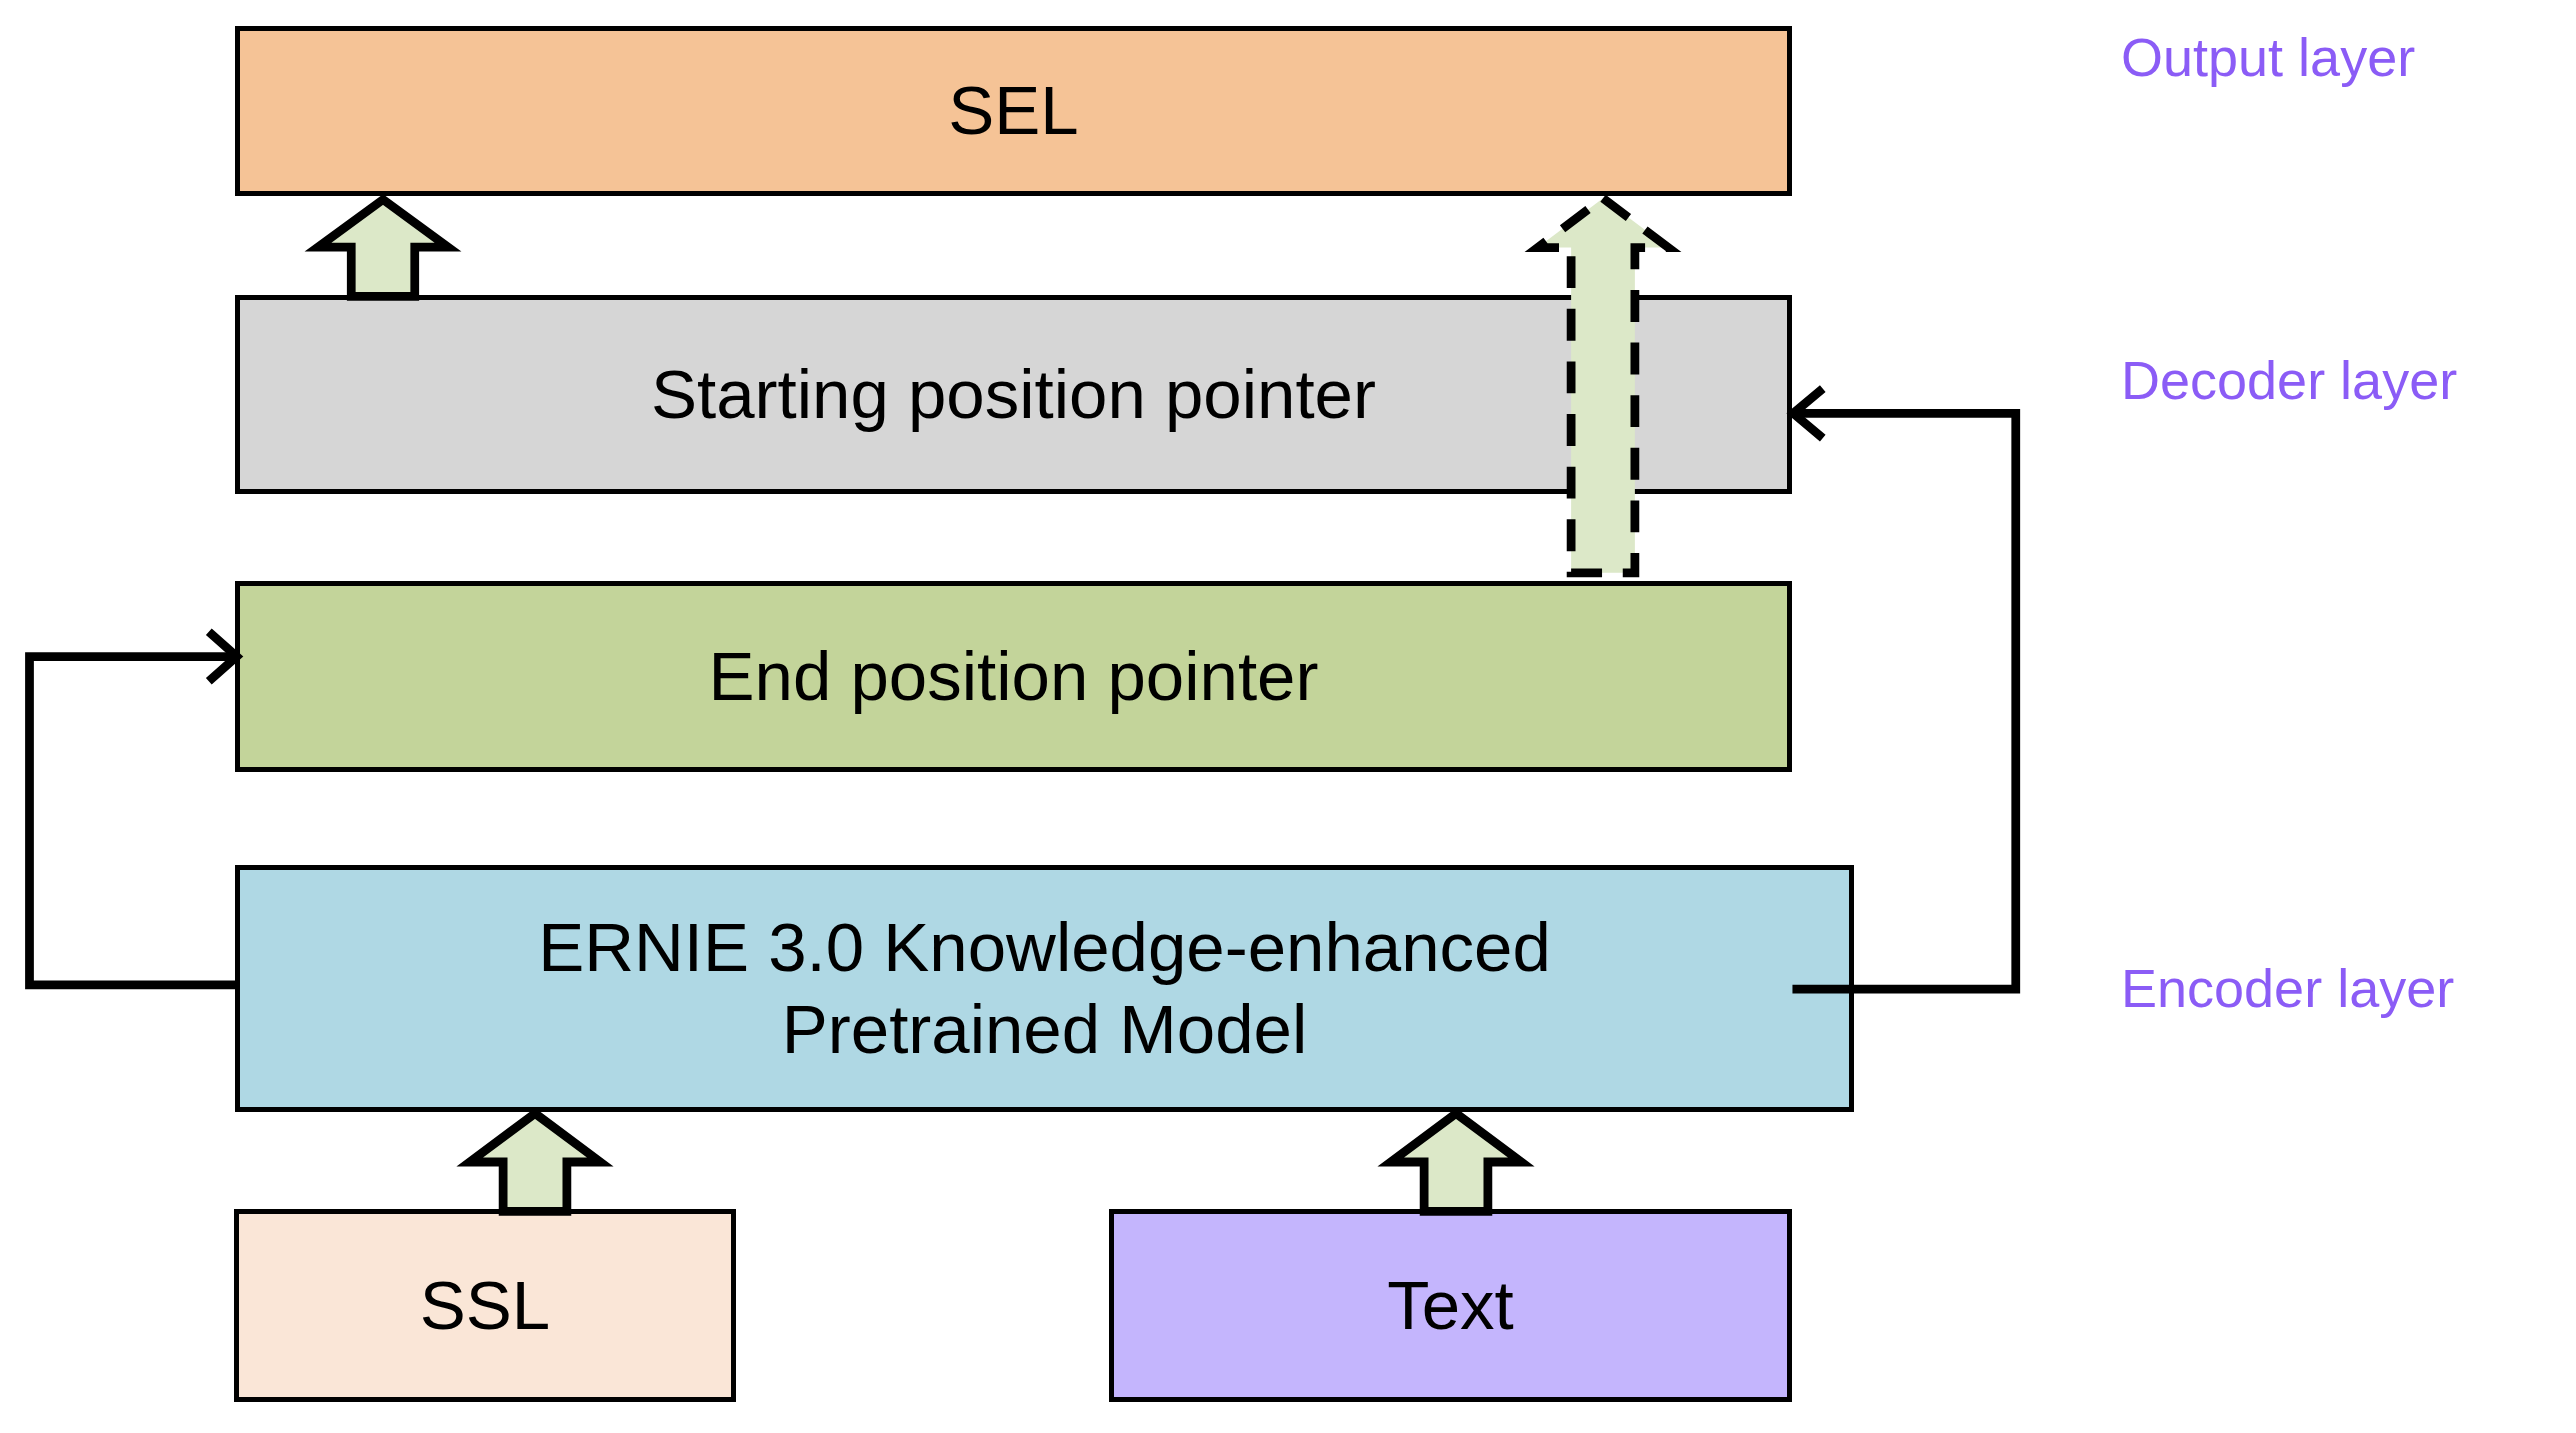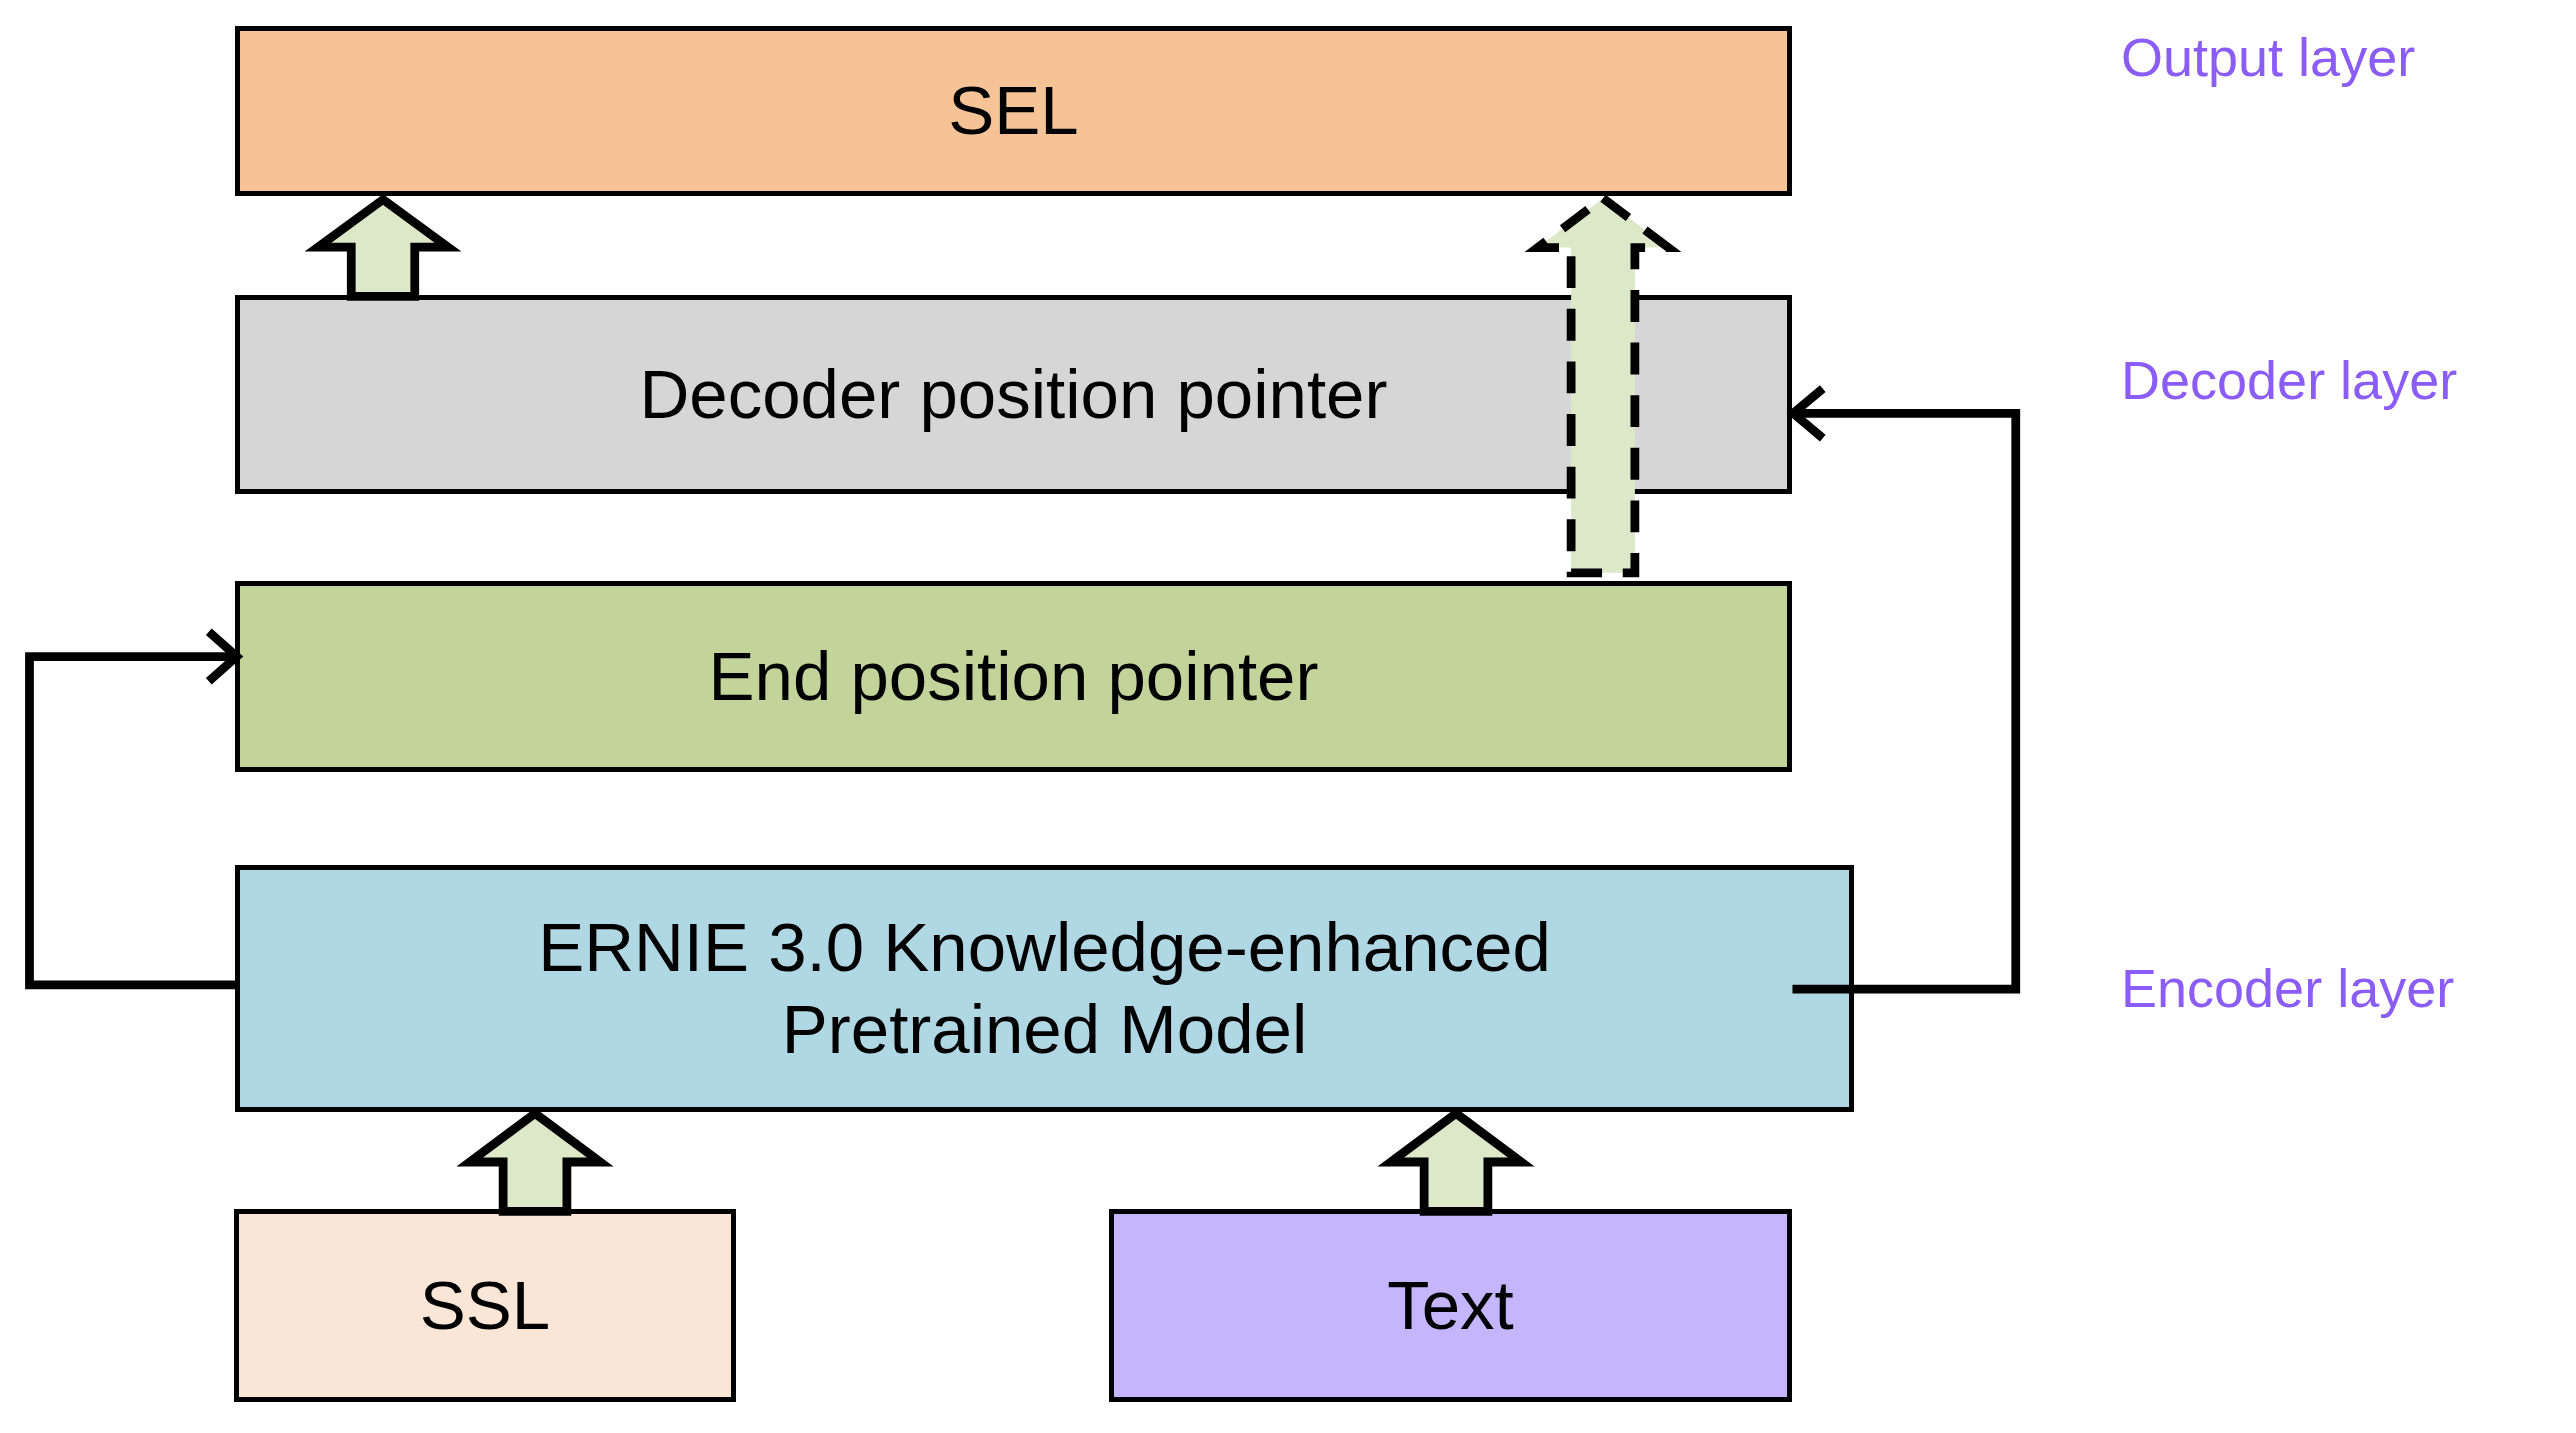--- a/index.html
+++ b/index.html
@@ -58,21 +58,21 @@
 </head>
 <body>
 
 <div id="canvas">
 
   <div class="box" id="box-sel">
     <span>SEL</span>
   </div>
 
   <div class="box" id="box-start">
-    <span>Decoder position pointer</span>
+    <span>Starting position pointer</span>
   </div>
 
   <div class="box" id="box-end">
     <span>End position pointer</span>
   </div>
 
   <div class="box" id="box-ernie">
     <span>ERNIE 3.0 Knowledge-enhanced
 Pretrained Model</span>
   </div>

